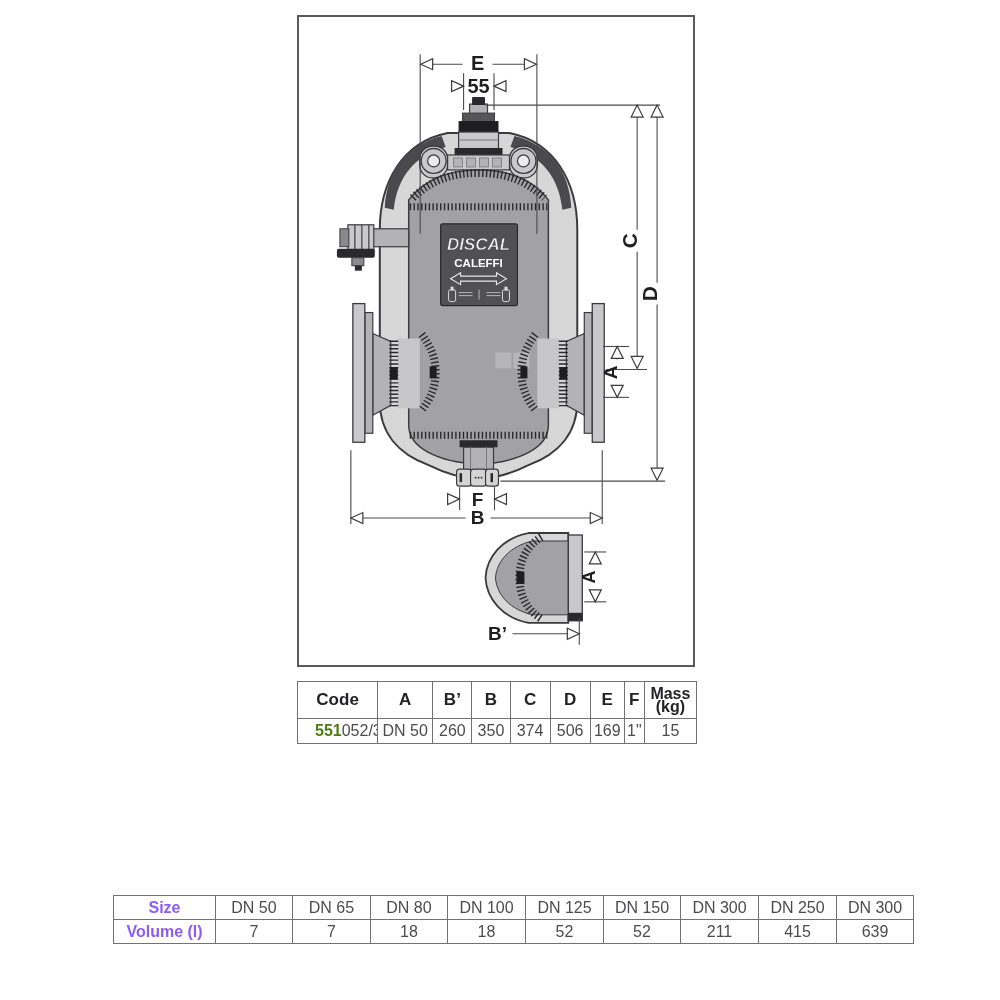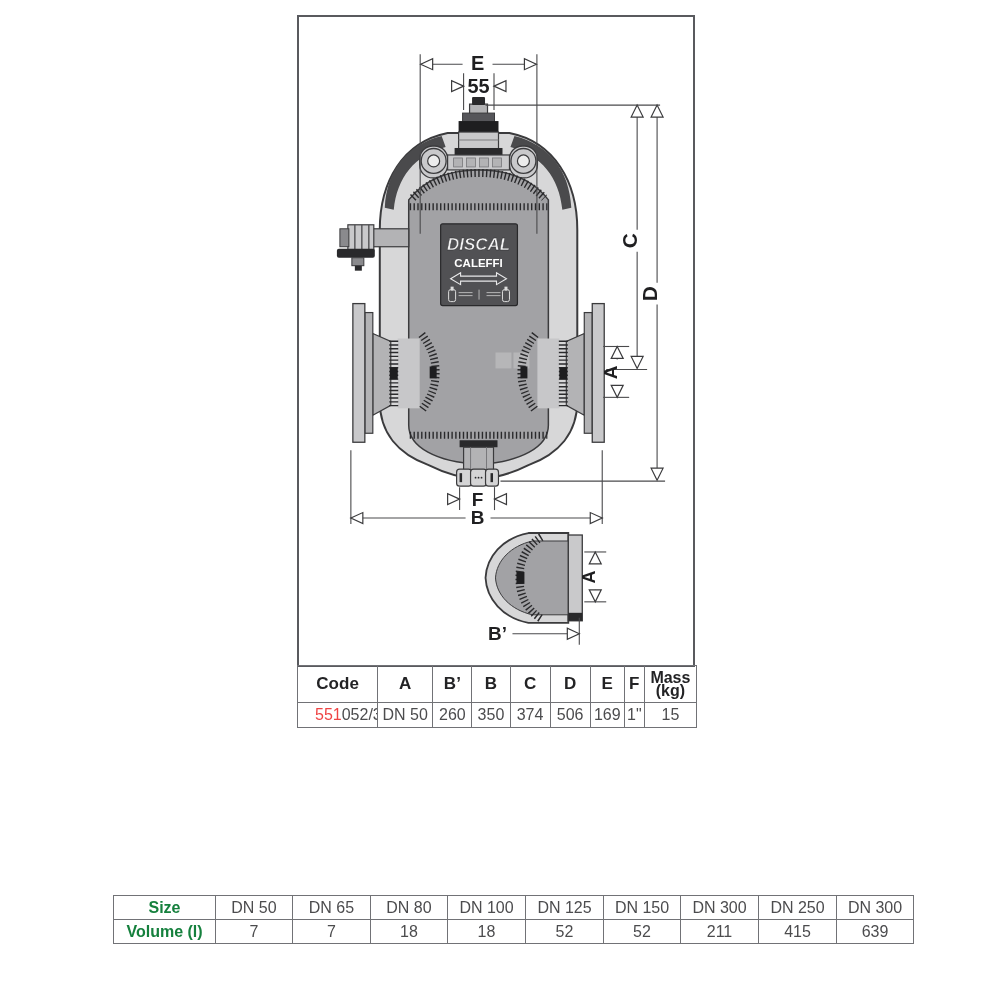--- a/index.html
+++ b/index.html
@@ -5,38 +5,38 @@
   html,body{margin:0;padding:0;background:#ffffff;}
   #page{position:relative;width:1000px;height:1000px;background:#ffffff;
         font-family:"Liberation Sans",sans-serif;overflow:hidden;}
 
   
   #frame{position:absolute;left:297px;top:15px;width:394px;height:648px;
          border:2px solid #595a5e;background:#ffffff;}
   #drawing{position:absolute;left:0;top:0;}
 
   
-  #dimtable{position:absolute;left:297px;top:665px;width:400px;
+  #dimtable{position:absolute;left:297px;top:681px;width:400px;
             border-collapse:collapse;table-layout:fixed;}
   #dimtable th,#dimtable td{border:1.4px solid #717276;text-align:center;
             vertical-align:middle;padding:0;color:#4c4c4e;font-size:16px;
             font-weight:normal;white-space:nowrap;overflow:hidden;}
   #dimtable thead th{height:36px;color:#232325;font-weight:bold;font-size:17px;}
   #dimtable tbody tr{height:25px;}
   #dimtable .mass-h{font-size:16px;line-height:13px;}
-  #dimtable .code-bold{font-weight:normal;color:#ef4444;margin-left:17px;}
+  #dimtable .code-bold{font-weight:bold;color:#4d7c0f;margin-left:17px;}
   #dimtable td.code-cell{font-size:16px;}
 
   
   #voltable{position:absolute;left:113px;top:895px;width:800px;
             border-collapse:collapse;table-layout:fixed;}
   #voltable td,#voltable th{border:1.4px solid #717276;text-align:center;
             vertical-align:middle;padding:0;height:23px;font-size:16px;
             color:#4c4c4e;font-weight:normal;white-space:nowrap;}
-  #voltable th{font-weight:bold;color:#15803d;}
+  #voltable th{font-weight:bold;color:#8b5cf6;}
 
   
   .outline{stroke:#3b3b3d;}
   .dimline{stroke:#4a4a4c;stroke-width:1.1;fill:none;}
   .arrow{fill:#ffffff;stroke:#3b3b3d;stroke-width:1.2;}
   .dimtext{fill:#1f1f21;font-family:"Liberation Sans",sans-serif;font-weight:bold;}
   .hatch{stroke:#2a2a2c;fill:none;stroke-dasharray:1.4 2.4;}
 </style>
 </head>
 <body>

